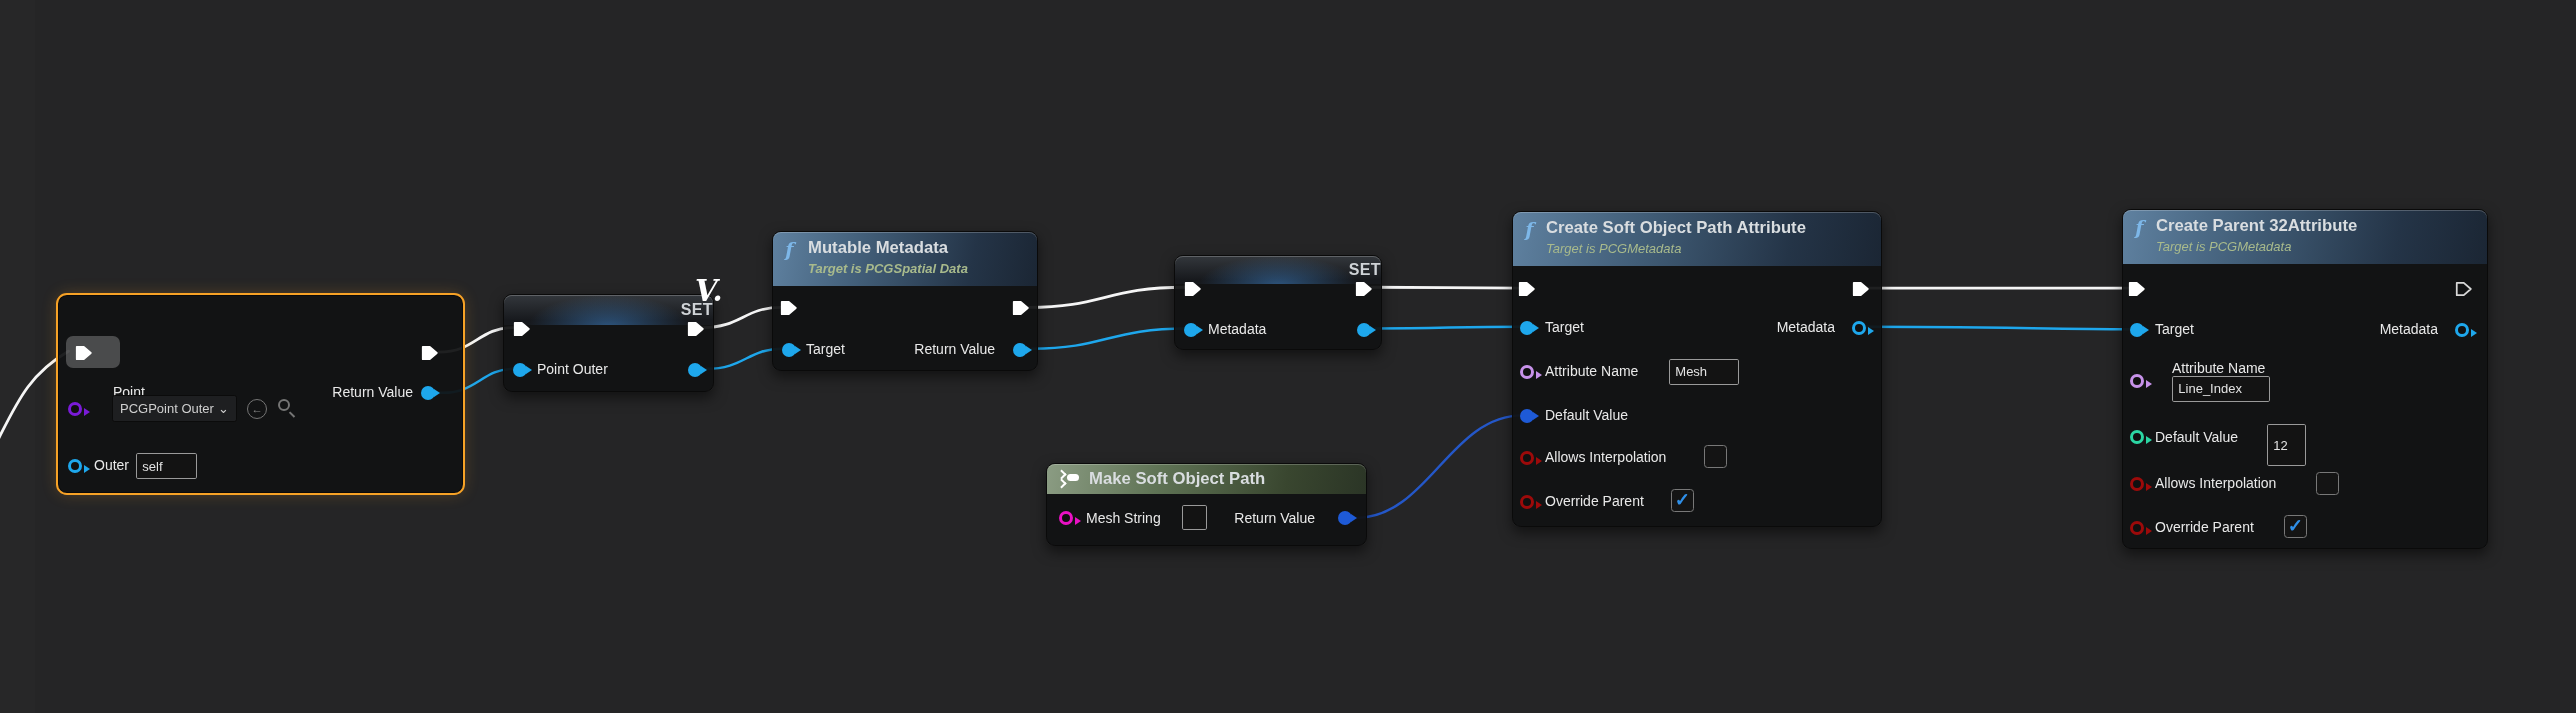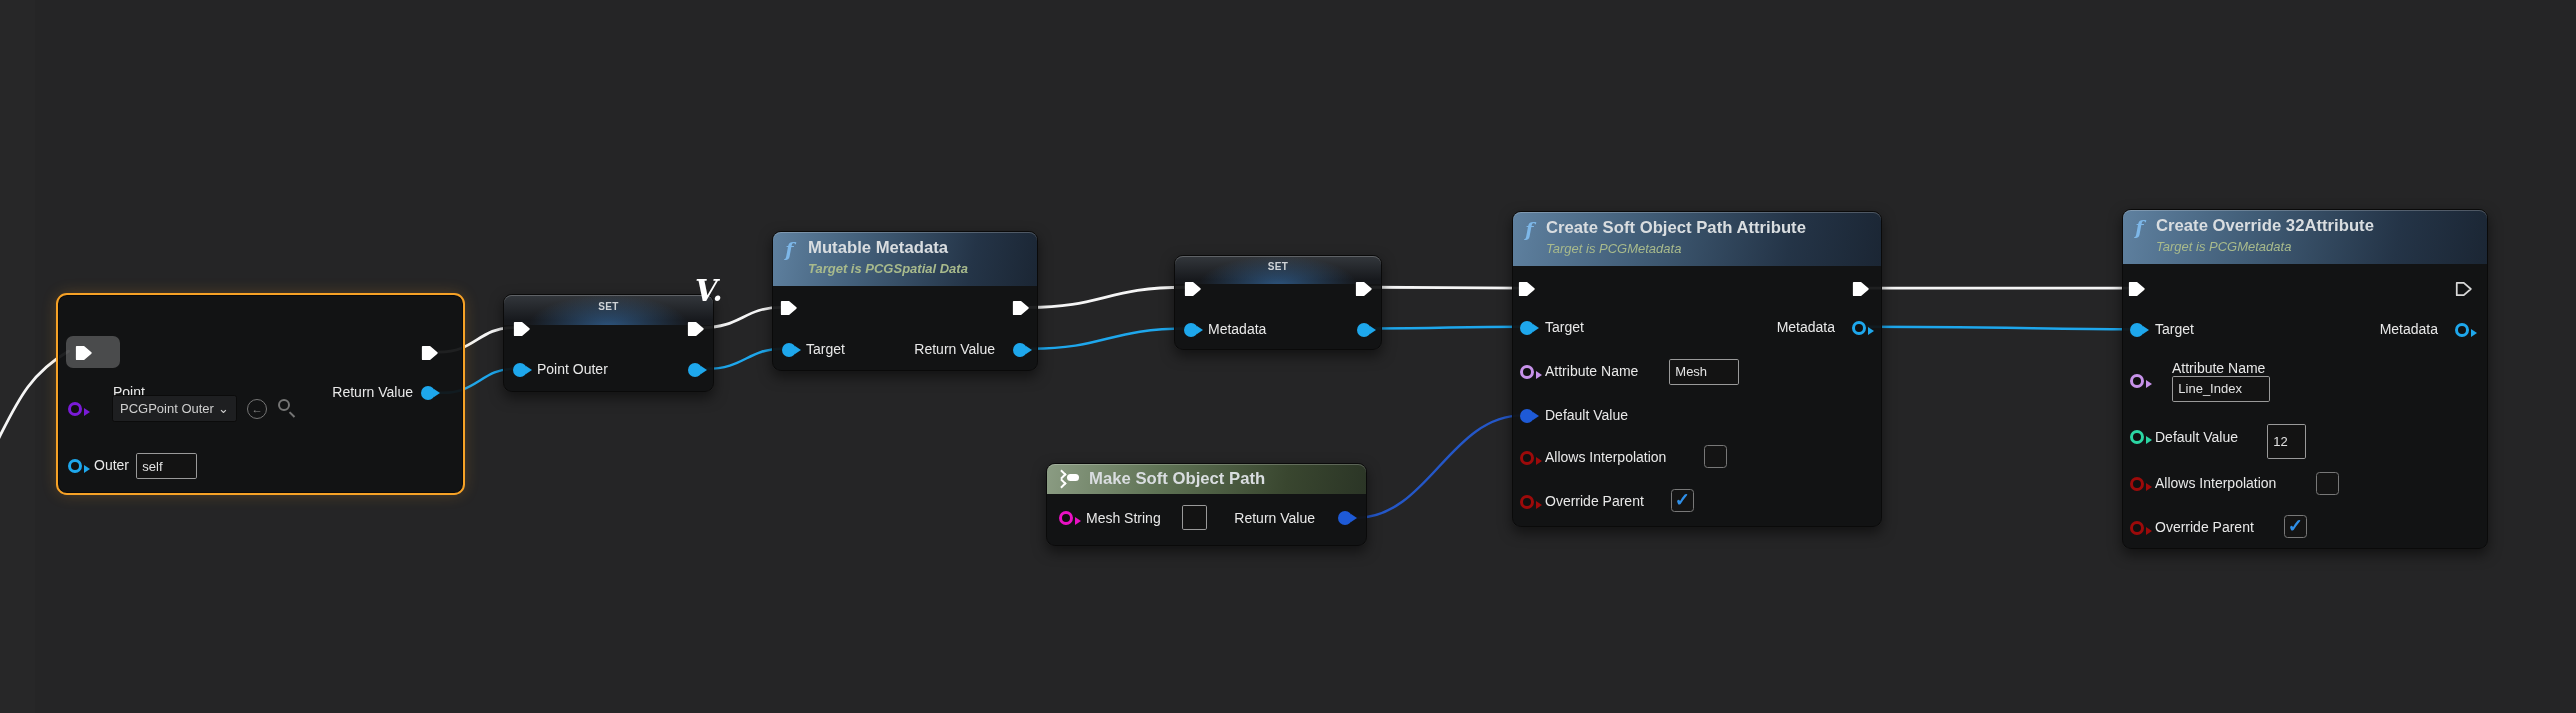--- a/index.html
+++ b/index.html
@@ -30,22 +30,22 @@
     box-shadow:inset 0 0.9px 0 rgba(255,255,255,0.22);
   }
   .hdr-fn{background:linear-gradient(100deg,#5f81a0 0%,#415d77 35%,#243447 75%,#1b2634 100%);}
   .hdr-construct{background:linear-gradient(100deg,#8199ae 0%,#5a7891 30%,#2f4458 70%,#202e3c 100%);}
   .hdr-make{background:linear-gradient(100deg,#8b9c83 0%,#5f7355 35%,#39462f 75%,#2b3526 100%);padding-left:8px;}
   .hdr-set{background:linear-gradient(180deg,#33373c,#17191d 85%);}
   .hdr-set::after{content:"";position:absolute;inset:0;
     background:radial-gradient(55% 150% at 50% 105%,rgba(62,130,200,0.55),rgba(62,130,200,0) 70%);}
   .title{position:absolute;font-weight:700;color:#d9dde0;font-size:16.7px;white-space:nowrap;}
   .subtitle{position:absolute;font-style:italic;color:#a8ba8c;font-size:13px;white-space:nowrap;}
-  .set-title{position:absolute;left:0;right:0;text-align:center;font-weight:700;
-    color:#cfd3d7;font-size:10px;letter-spacing:0.4px;z-index:1;}
+  .set-title{position:absolute;left:0;right:0;text-align:right;font-weight:700;
+    color:#cfd3d7;font-size:16px;letter-spacing:0.4px;z-index:1;}
   .fglyph{position:absolute;font-family:"DejaVu Serif",serif;font-style:italic;font-weight:700;
     color:#7db7e8;font-size:19.3px;line-height:1;}
   .plabel{position:absolute;color:#e9e9e9;font-size:14px;white-space:nowrap;}
   .plabel.right{text-align:right;}
   
   .dpin{position:absolute;width:14px;height:14px;border-radius:50%;box-sizing:border-box;}
   .dpin::after{content:"";position:absolute;left:13px;top:3.1px;width:0;height:0;
     border-top:4px solid transparent;border-bottom:4px solid transparent;
     border-left:6.1px solid currentColor;}
   .dpin.filled{background:currentColor;}
@@ -216,39 +216,39 @@
   <span class="dpin hollow c-bool" style="left:7px;top:283px;"></span>
   <span class="plabel" style="left:32px;top:281px;">Override Parent</span>
   <div class="cb" style="left:158px;top:277px;">
     <span>✓</span>
   </div>
 </div>
 
 <div class="node" style="left:2122px;top:209px;width:366px;height:340px;">
   <div class="header hdr-fn" style="height:54px;">
     <span class="fglyph" style="left:12.3px;top:8px;">f</span>
-    <span class="title" style="left:33px;top:6.1px;">Create Override 32Attribute</span>
+    <span class="title" style="left:33px;top:6.1px;">Create Parent 32Attribute</span>
     <span class="subtitle" style="left:33px;top:29px;">Target is PCGMetadata</span>
   </div>
   <svg class="exec" style="left:5.3px;top:71px;" width="17.6" height="16" viewBox="0 0 20 18">
     <path d="M2 2 h8 l8 7 -8 7 h-8 z" fill="#ffffff" stroke="#ffffff" stroke-width="2" stroke-linejoin="round"></path>
   </svg>
   <svg class="exec" style="left:332px;top:71px;" width="17.6" height="16" viewBox="0 0 20 18">
     <path d="M2 2 h8 l8 7 -8 7 h-8 z" fill="none" stroke="#d8d8d8" stroke-width="2" stroke-linejoin="round"></path>
   </svg>
   <span class="dpin filled c-obj" style="left:7px;top:113px;"></span>
   <span class="plabel" style="left:32px;top:111px;">Target</span>
   <span class="plabel right" style="right:49px;top:111px;">Metadata</span>
   <span class="dpin hollow c-obj" style="left:332px;top:113px;"></span>
   <span class="plabel" style="left:49px;top:150px;">Attribute Name</span>
   <span class="dpin hollow c-name" style="left:7px;top:164px;"></span>
   <input class="txt" style="left: 49px; top: 166px; width: 98px; height: 25.5px;" value="Line_Index">
   <span class="dpin hollow c-int" style="left:7px;top:220px;"></span>
   <span class="plabel" style="left:32px;top:219px;">Default Value</span>
-  <input class="txt" style="left: 144px; top: 214px; width: 39px; height: 35px;" value="12">
+  <input class="txt" style="left: 144px; top: 214px; width: 39px; height: 42px;" value="12">
   <span class="dpin hollow c-bool" style="left:7px;top:267px;"></span>
   <span class="plabel" style="left:32px;top:265px;">Allows Interpolation</span>
   <div class="cb" style="left:193px;top:262px;"></div>
   <span class="dpin hollow c-bool" style="left:7px;top:311px;"></span>
   <span class="plabel" style="left:32px;top:309px;">Override Parent</span>
   <div class="cb" style="left:161px;top:305px;">
     <span>✓</span>
   </div>
 </div>
 

